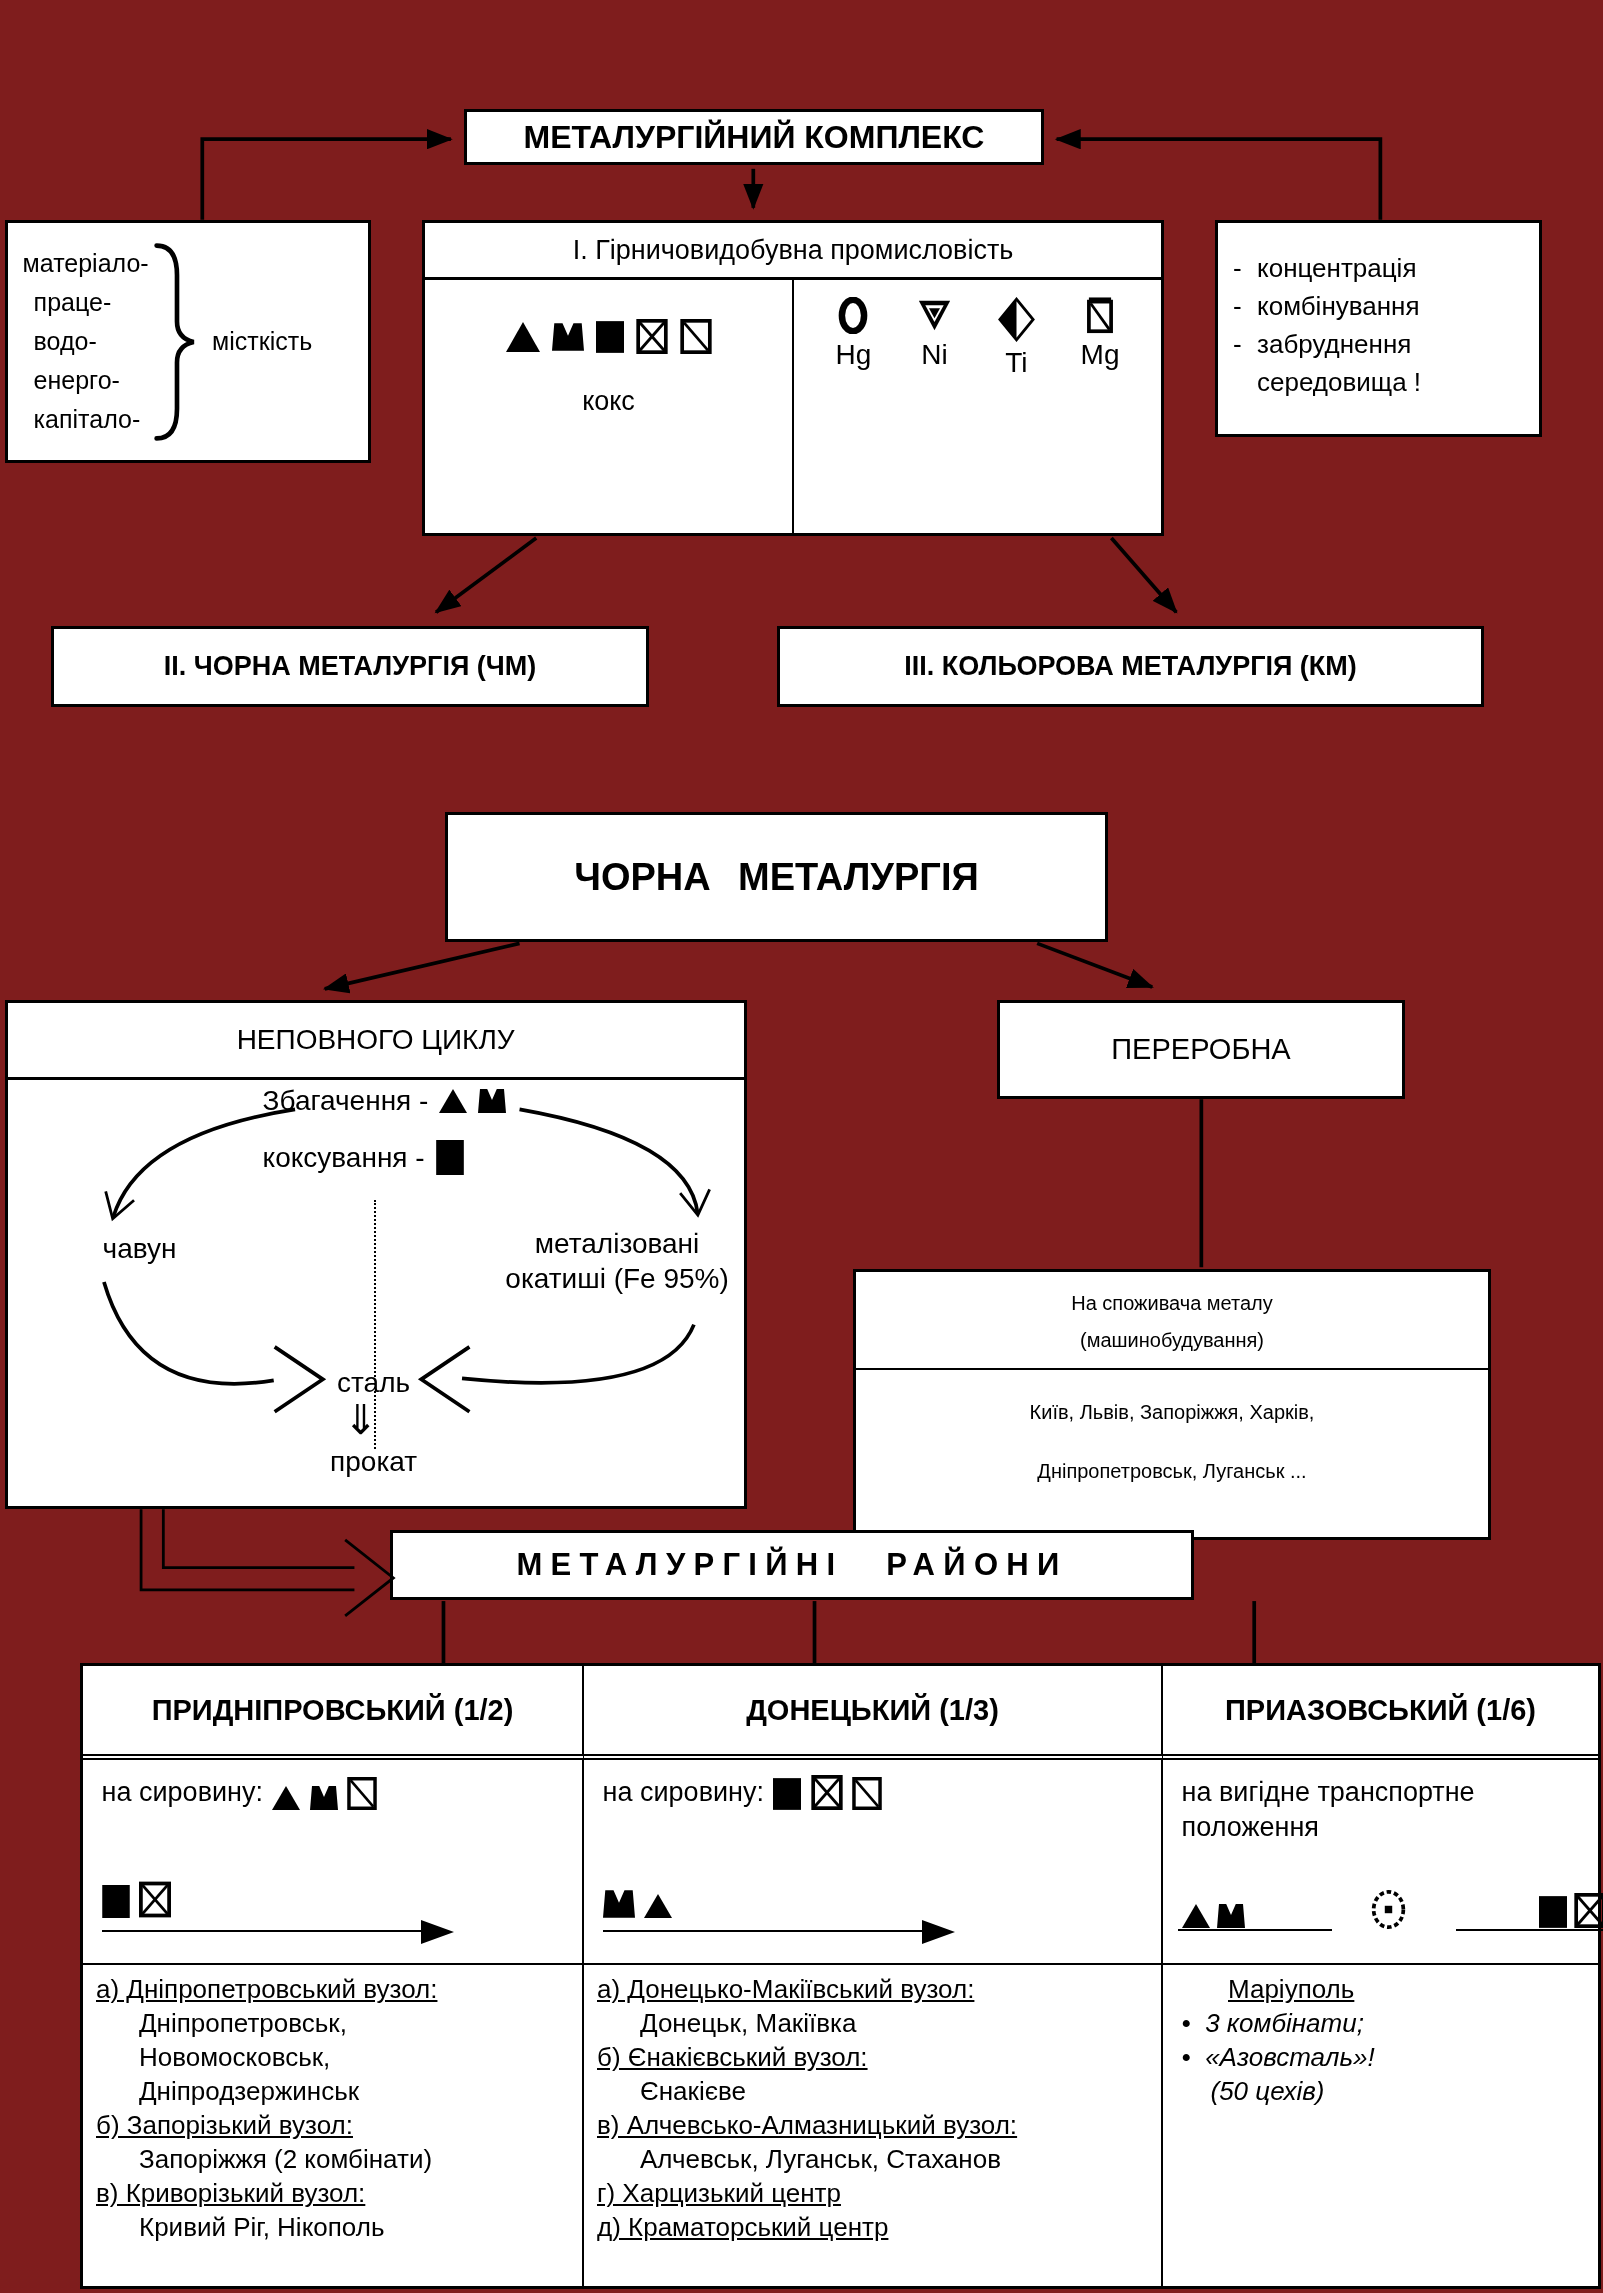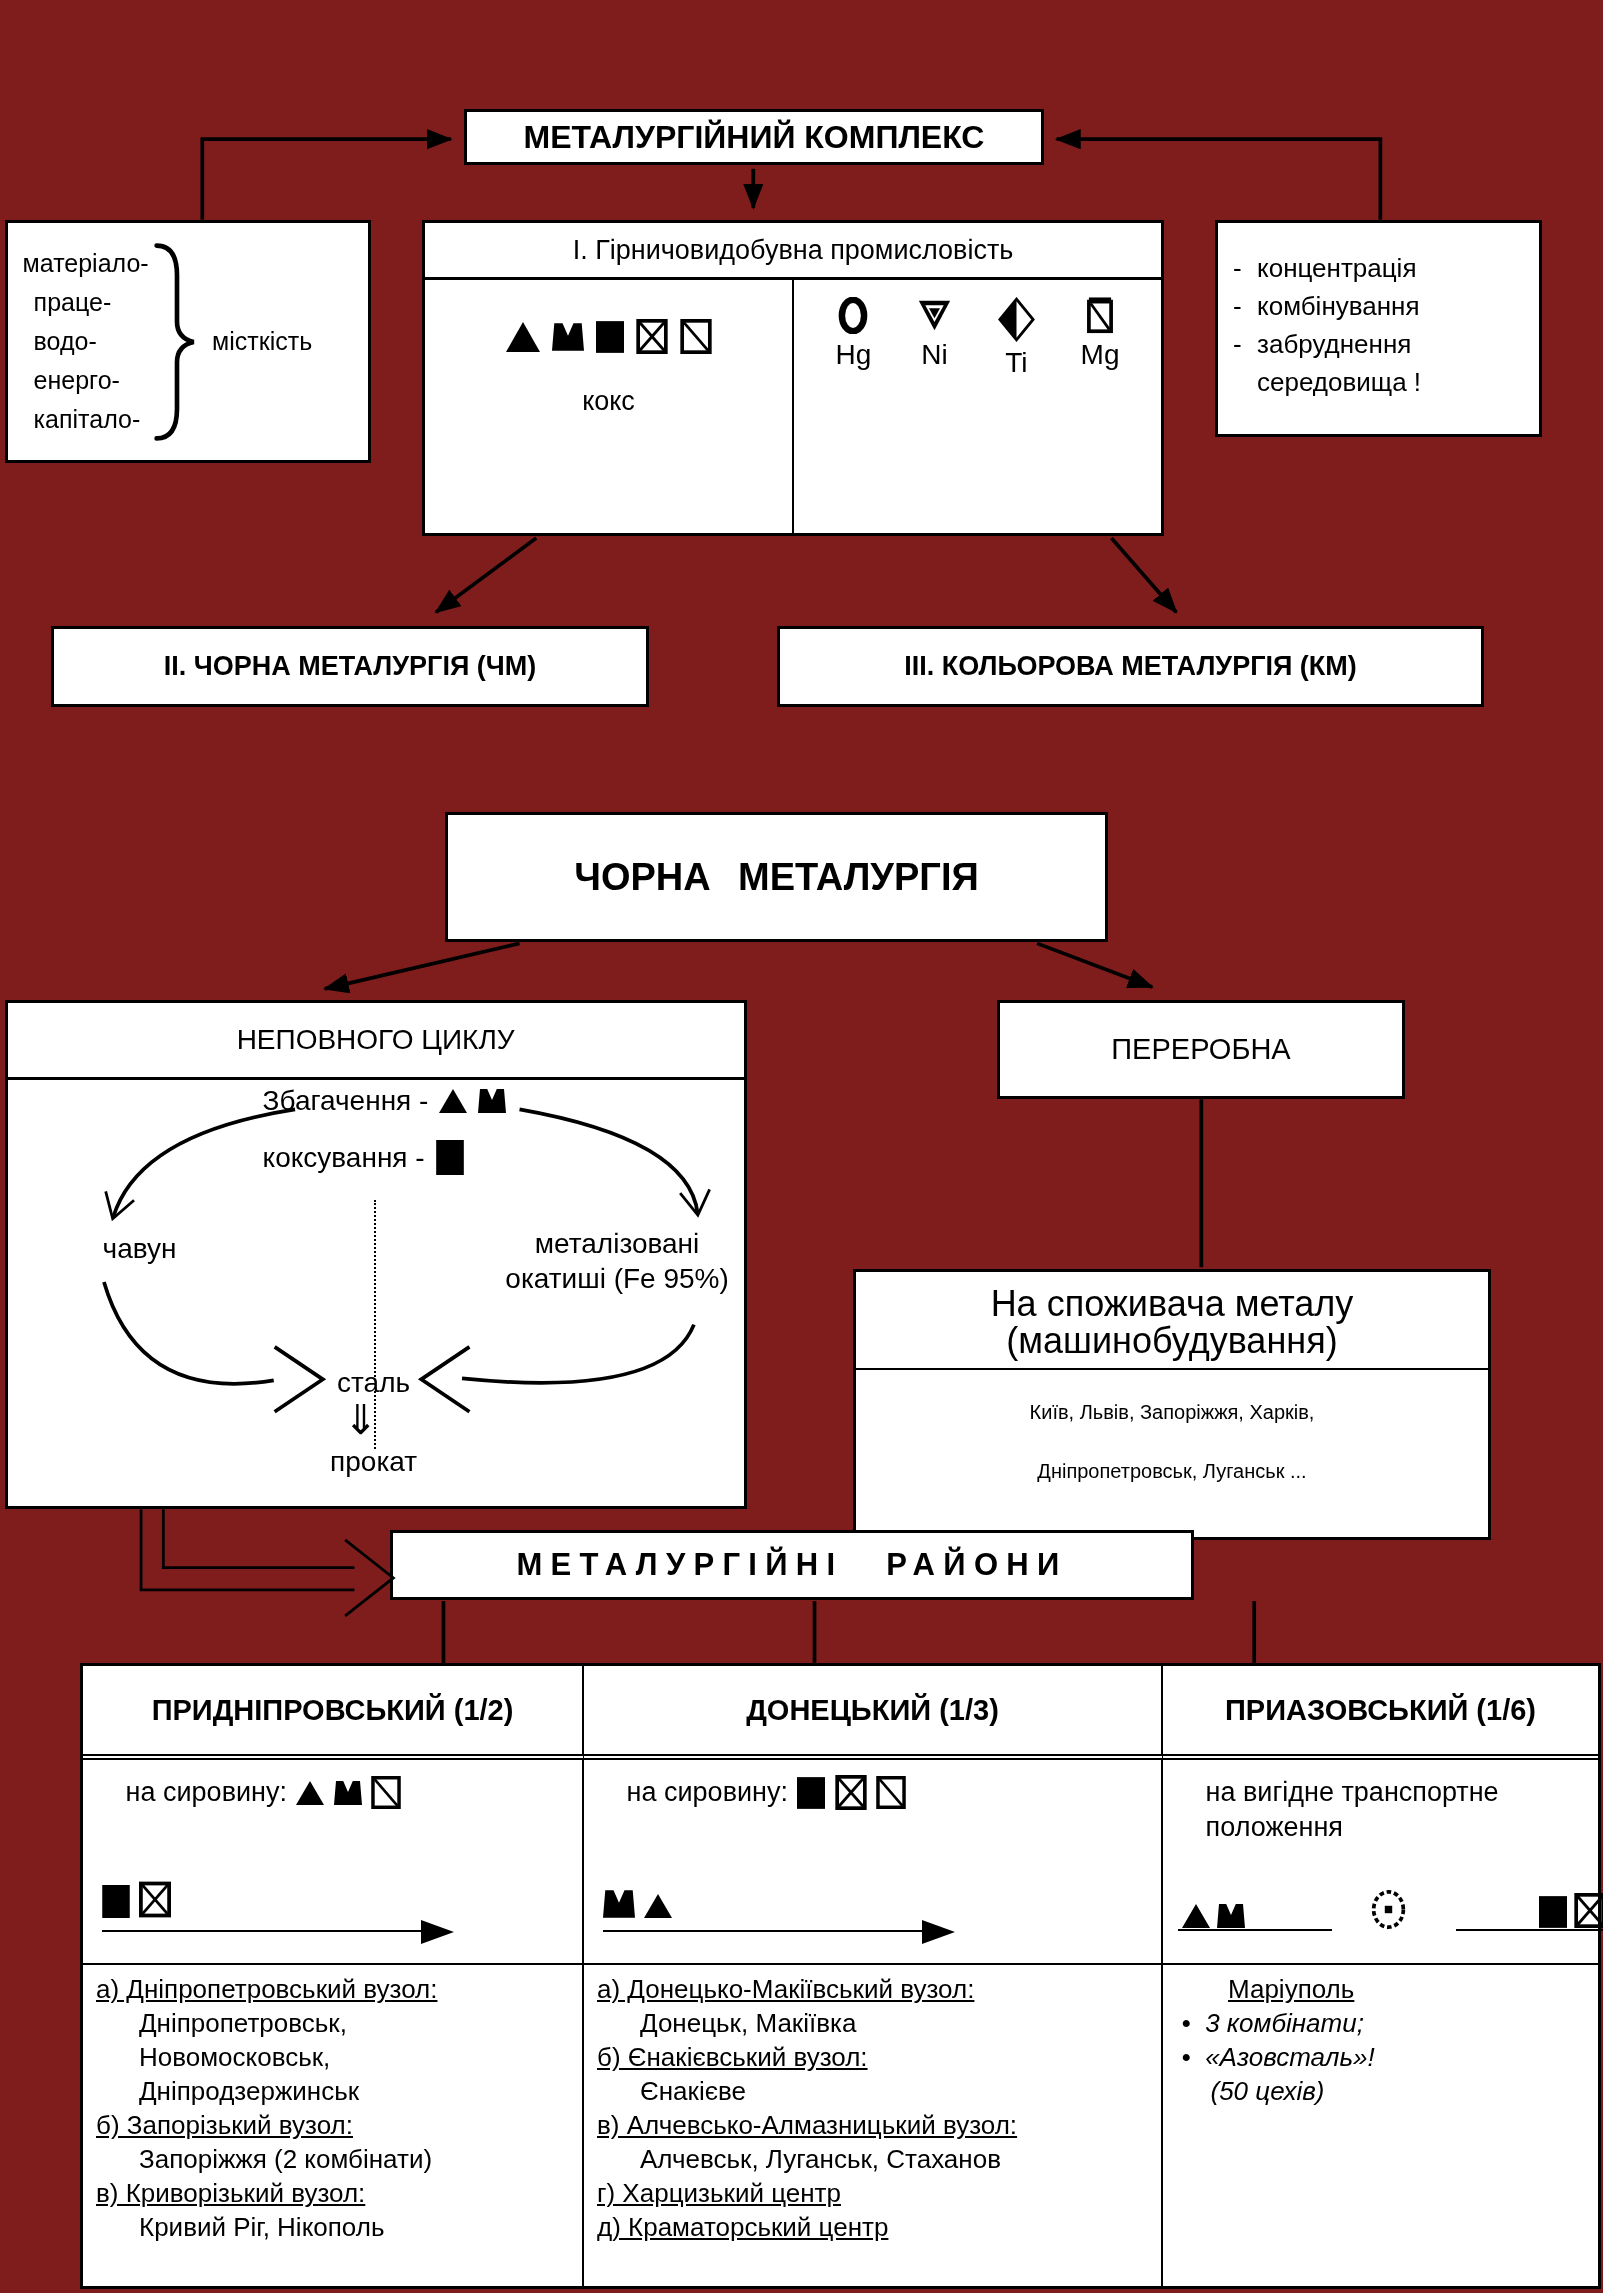--- a/index.html
+++ b/index.html
@@ -43,36 +43,36 @@
   #enrich-row{left:255px;top:82px;display:flex;align-items:center;gap:11px;}
   #coking-row{left:255px;top:137px;display:flex;align-items:center;gap:11px;}
   #dotted-divider{position:absolute;left:366px;top:197px;height:249px;border-left:2.8px dotted #000;z-index:11;}
   #cast-iron{left:51px;top:230px;margin-left:44px;}
   #pellets{left:482px;top:223px;width:255px;text-align:center;line-height:35px;}
   #steel{left:278px;top:364px;width:176px;text-align:center;}
   #dbl-down{left:336px;top:393px;font-size:41px;}
   #rolled{left:278px;top:443px;width:176px;text-align:center;}
   #processing-box{left:997px;top:1000px;width:408px;height:99px;z-index:10;font-size:29px;}
   #consumer-box{left:853px;top:1269px;width:638px;height:271px;z-index:10;}
-  .cons-head{padding-top:13px;font-size:36px;line-height:37px;text-align:center;}
+  .cons-head{padding-top:13px;font-size:20px;line-height:37px;text-align:center;}
   .cons-rule{border-top:2.8px solid #000;margin-top:9.3px;}
   .cons-cities{font-size:20px;text-align:center;line-height:59px;margin-top:13px;}
   #regions-box{left:390px;top:1530px;width:804px;height:70px;z-index:10;font-size:31px;font-weight:bold;
                letter-spacing:8.3px;word-spacing:26px;}
 
   
   #regions-table{position:absolute;left:80px;top:1663px;width:1521px;height:626px;z-index:10;
                  border:3.7px solid #000;box-sizing:border-box;background:#fff;
                  display:grid;grid-template-columns:501px 579px 1fr;grid-template-rows:94px 205px 1fr;}
   .t-cell{border-right:2.8px solid #000;box-sizing:border-box;position:relative;}
   .t-cell.last{border-right:none;}
   .t-head{display:flex;align-items:center;justify-content:center;font-size:29px;font-weight:bold;
           border-bottom:6.5px double #000;}
   .t-mid{border-bottom:2.8px solid #000;}
-  .factor-row{display:flex;align-items:center;gap:9.3px;padding:15px 0 0 18.6px;font-size:27px;margin-left:24px;}
+  .factor-row{display:flex;align-items:flex-end;gap:9.3px;padding:15px 0 0 18.6px;font-size:27px;}
   .factor-text{max-width:390px;line-height:35px;}
   .launch{position:absolute;left:18.6px;bottom:18.6px;}
   .launch .l-icons{display:flex;align-items:flex-end;gap:9.3px;margin-bottom:2.8px;}
   .h-arrow{position:relative;height:24px;}
   .h-arrow .bar{position:absolute;left:0;top:9.3px;border-top:2.8px solid #000;}
   .h-arrow .tip{position:absolute;top:-0.9px;width:0;height:0;border-top:12px solid transparent;
                 border-bottom:12px solid transparent;}
   .tip-r{border-left:33px solid #000;}
   .tip-l{border-right:33px solid #000;}
   .conv-row{position:absolute;left:15px;bottom:32px;display:flex;align-items:flex-end;}

